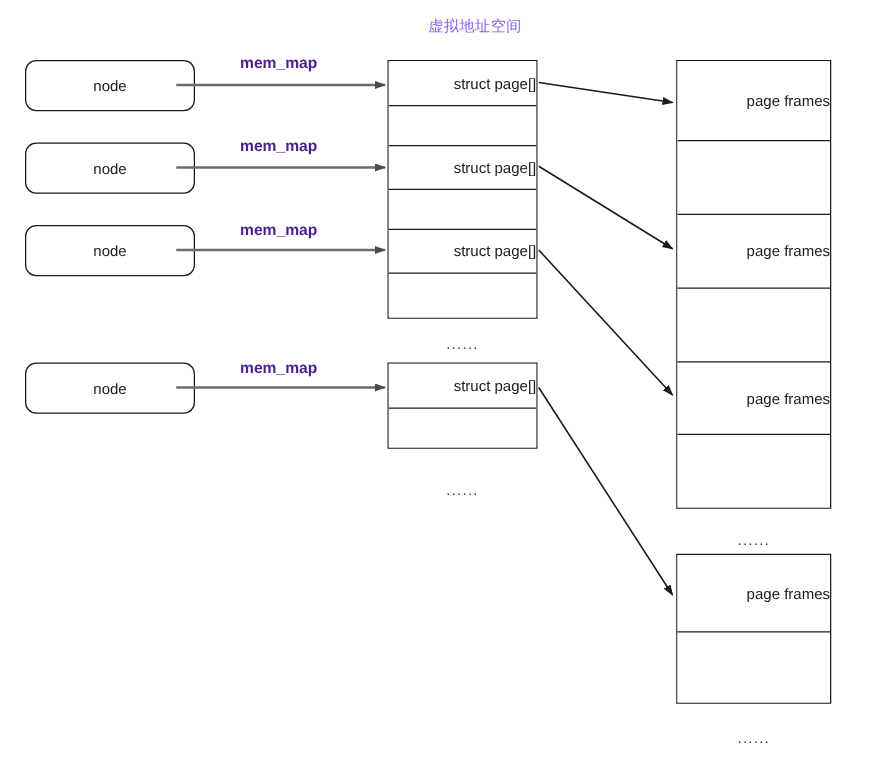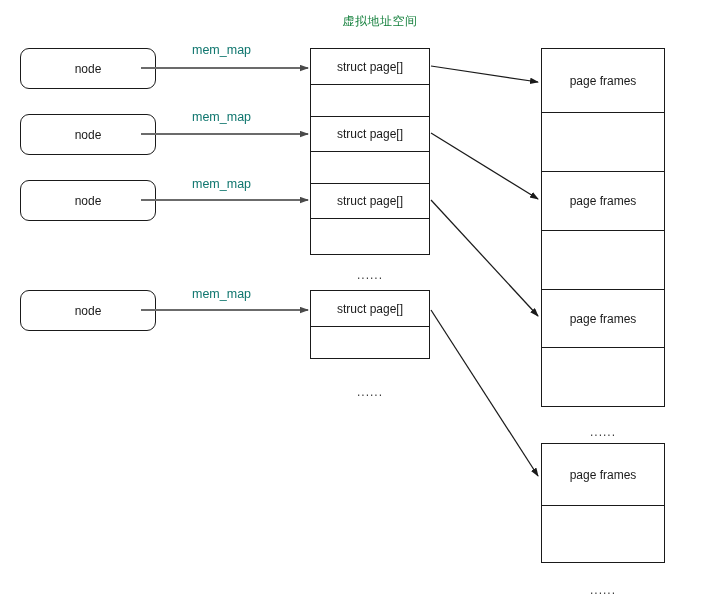--- a/index.html
+++ b/index.html
@@ -13,21 +13,21 @@
   #canvas {
     position: relative;
     width: 713px;
     height: 607px;
     background: #ffffff;
     overflow: hidden;
   }
   .col-title {
     position: absolute;
     font-size: 12px;
-    color: #15803d;
+    color: #8b5cf6;
     text-align: center;
     white-space: nowrap;
     letter-spacing: 0.5px;
   }
   .node-box {
     position: absolute;
     width: 136px;
     height: 41px;
     border: 1.3px solid #1a1a1a;
     border-radius: 9px;
@@ -37,35 +37,35 @@
     align-items: center;
     justify-content: center;
   }
   .node-box span {
     font-size: 12px;
     color: #1a1a1a;
   }
   .memmap-label {
     position: absolute;
     font-size: 12.5px;
-    font-weight: normal;
-    color: #0f766e;
+    font-weight: bold;
+    color: #4c1d95;
     white-space: nowrap;
   }
   .table-block {
     position: absolute;
     border: 1.2px solid #1a1a1a;
     background: #ffffff;
     box-sizing: border-box;
   }
   .tcell {
     box-sizing: border-box;
     display: flex;
     align-items: center;
-    justify-content: center;
+    justify-content: flex-end;
     background: #ffffff;
   }
   .tcell + .tcell {
     border-top: 1.2px solid #1a1a1a;
   }
   .tcell span {
     font-size: 12px;
     color: #1a1a1a;
     white-space: nowrap;
   }

